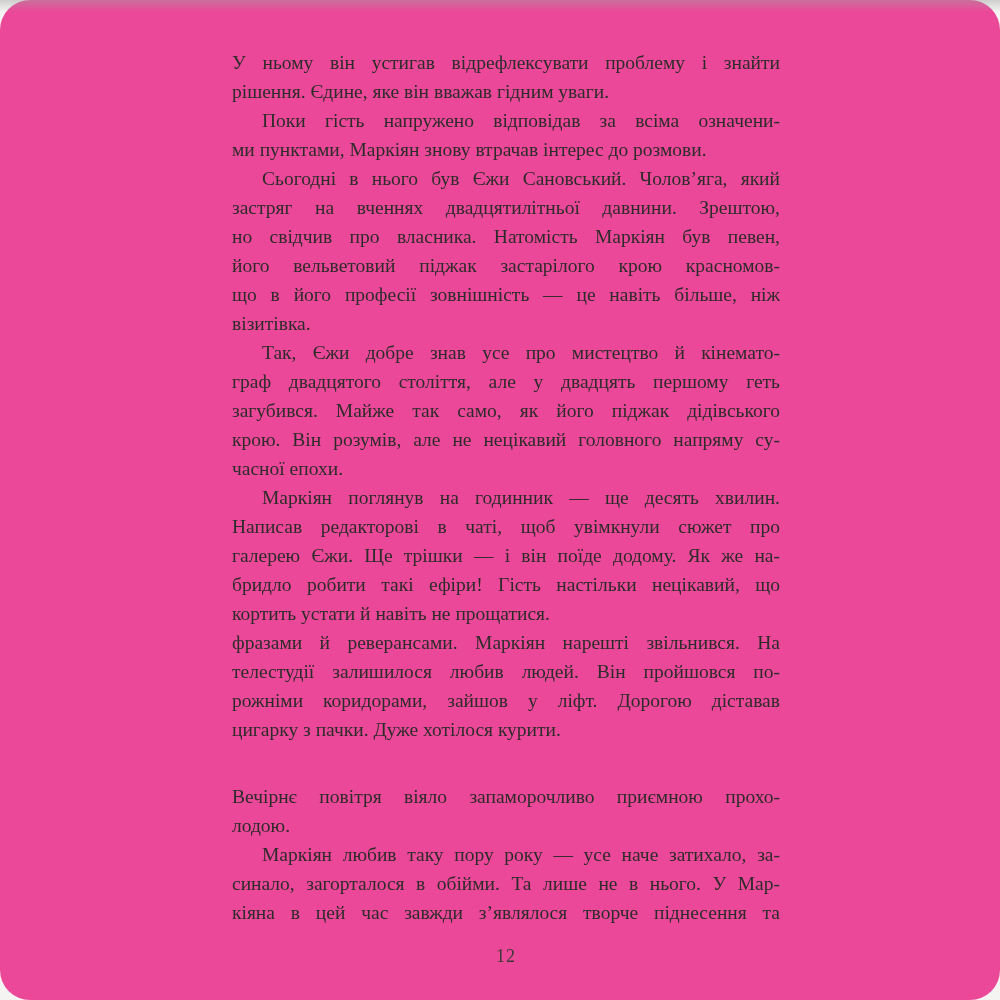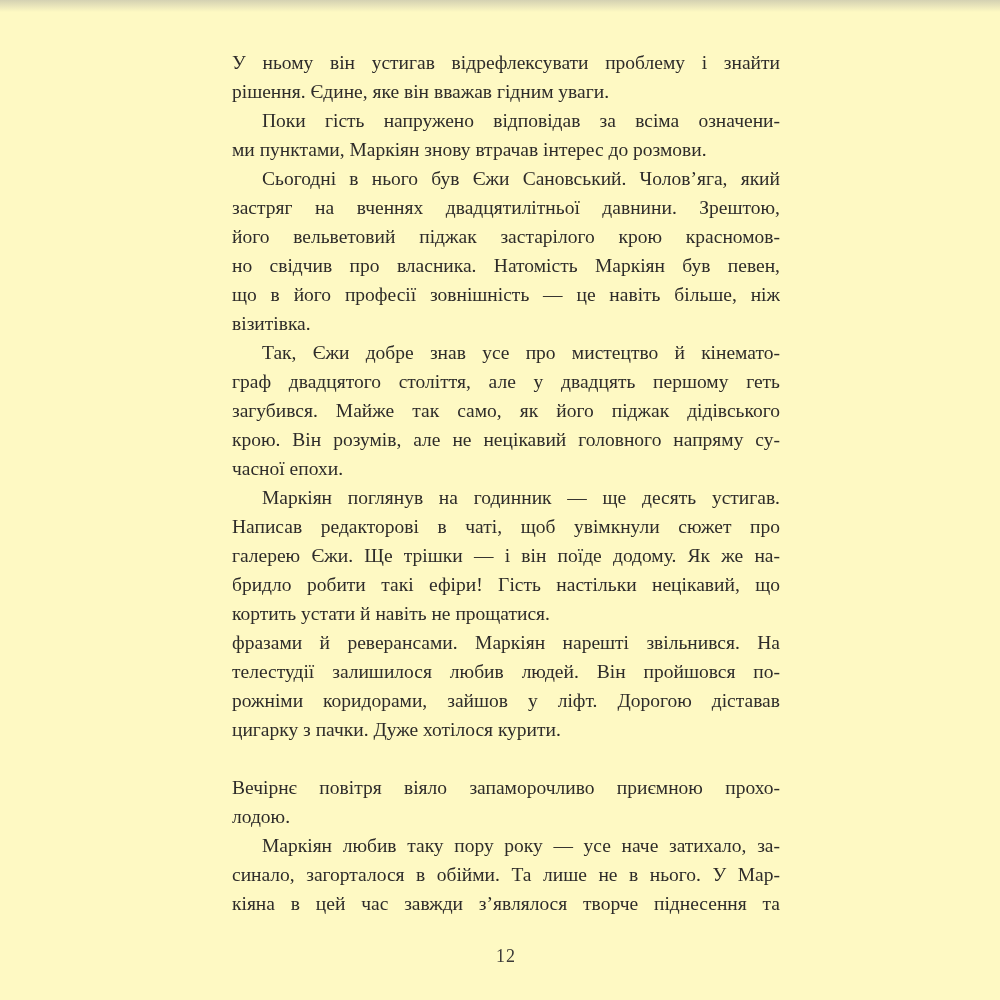--- a/index.html
+++ b/index.html
@@ -10,22 +10,23 @@
     width: 1000px;
     height: 1000px;
     background: #f4f4f2;
     font-family: "Liberation Serif", "DejaVu Serif", serif;
     overflow: hidden;
   }
   .page {
     position: relative;
     width: 1000px;
     height: 1000px;
-    background: #fef9c3;
+    background: #ec4899;
     box-sizing: border-box;
+    border-radius: 30px;
   }
   
   .page::before {
     content: "";
     position: absolute;
     left: 0; top: 0;
     width: 100%;
     height: 12px;
     background: linear-gradient(to bottom, rgba(160,160,158,0.45), rgba(160,160,158,0));
     pointer-events: none;
@@ -38,21 +39,21 @@
     color: #2e2c2a;
     font-size: 19.5px;
     line-height: 29px;
     text-rendering: optimizeLegibility;
   }
   .paragraph {
     margin: 0;
     padding: 0;
   }
   .paragraph.section-break {
-    margin-top: 29px;
+    margin-top: 38px;
     font-family: Liberation Serif, serif;
   }
   .line {
     height: 29px;
     overflow: hidden;
     text-align: justify;
     text-align-last: justify;
     white-space: normal;
   }
   .line.last {
@@ -81,34 +82,34 @@
         <div class="line">У ньому він устигав відрефлексувати проблему і знайти</div>
         <div class="line last">рішення. Єдине, яке він вважав гідним уваги.</div>
       </div>
       <div class="paragraph">
         <div class="line indent">Поки гість напружено відповідав за всіма означени-</div>
         <div class="line last">ми пунктами, Маркіян знову втрачав інтерес до розмови.</div>
       </div>
       <div class="paragraph">
         <div class="line indent">Сьогодні в нього був Єжи Сановський. Чолов’яга, який</div>
         <div class="line">застряг на вченнях двадцятилітньої давнини. Зрештою,</div>
+        <div class="line">но свідчив про власника. Натомість Маркіян був певен,</div>
         <div class="line">його вельветовий піджак застарілого крою красномов-</div>
-        <div class="line">но свідчив про власника. Натомість Маркіян був певен,</div>
         <div class="line">що в його професії зовнішність — це навіть більше, ніж</div>
         <div class="line last">візитівка.</div>
       </div>
       <div class="paragraph">
         <div class="line indent">Так, Єжи добре знав усе про мистецтво й кінемато-</div>
         <div class="line">граф двадцятого століття, але у двадцять першому геть</div>
         <div class="line">загубився. Майже так само, як його піджак дідівського</div>
         <div class="line">крою. Він розумів, але не нецікавий головного напряму су-</div>
         <div class="line last">часної епохи.</div>
       </div>
       <div class="paragraph">
-        <div class="line indent">Маркіян поглянув на годинник — ще десять устигав.</div>
+        <div class="line indent">Маркіян поглянув на годинник — ще десять хвилин.</div>
         <div class="line">Написав редакторові в чаті, щоб увімкнули сюжет про</div>
         <div class="line">галерею Єжи. Ще трішки — і він поїде додому. Як же на-</div>
         <div class="line">бридло робити такі ефіри! Гість настільки нецікавий, що</div>
         <div class="line last">кортить устати й навіть не прощатися.</div>
       </div>
       <div class="paragraph">
         <div class="line">фразами й реверансами. Маркіян нарешті звільнився. На</div>
         <div class="line">телестудії залишилося любив людей. Він пройшовся по-</div>
         <div class="line">рожніми коридорами, зайшов у ліфт. Дорогою діставав</div>
         <div class="line last">цигарку з пачки. Дуже хотілося курити.</div>

